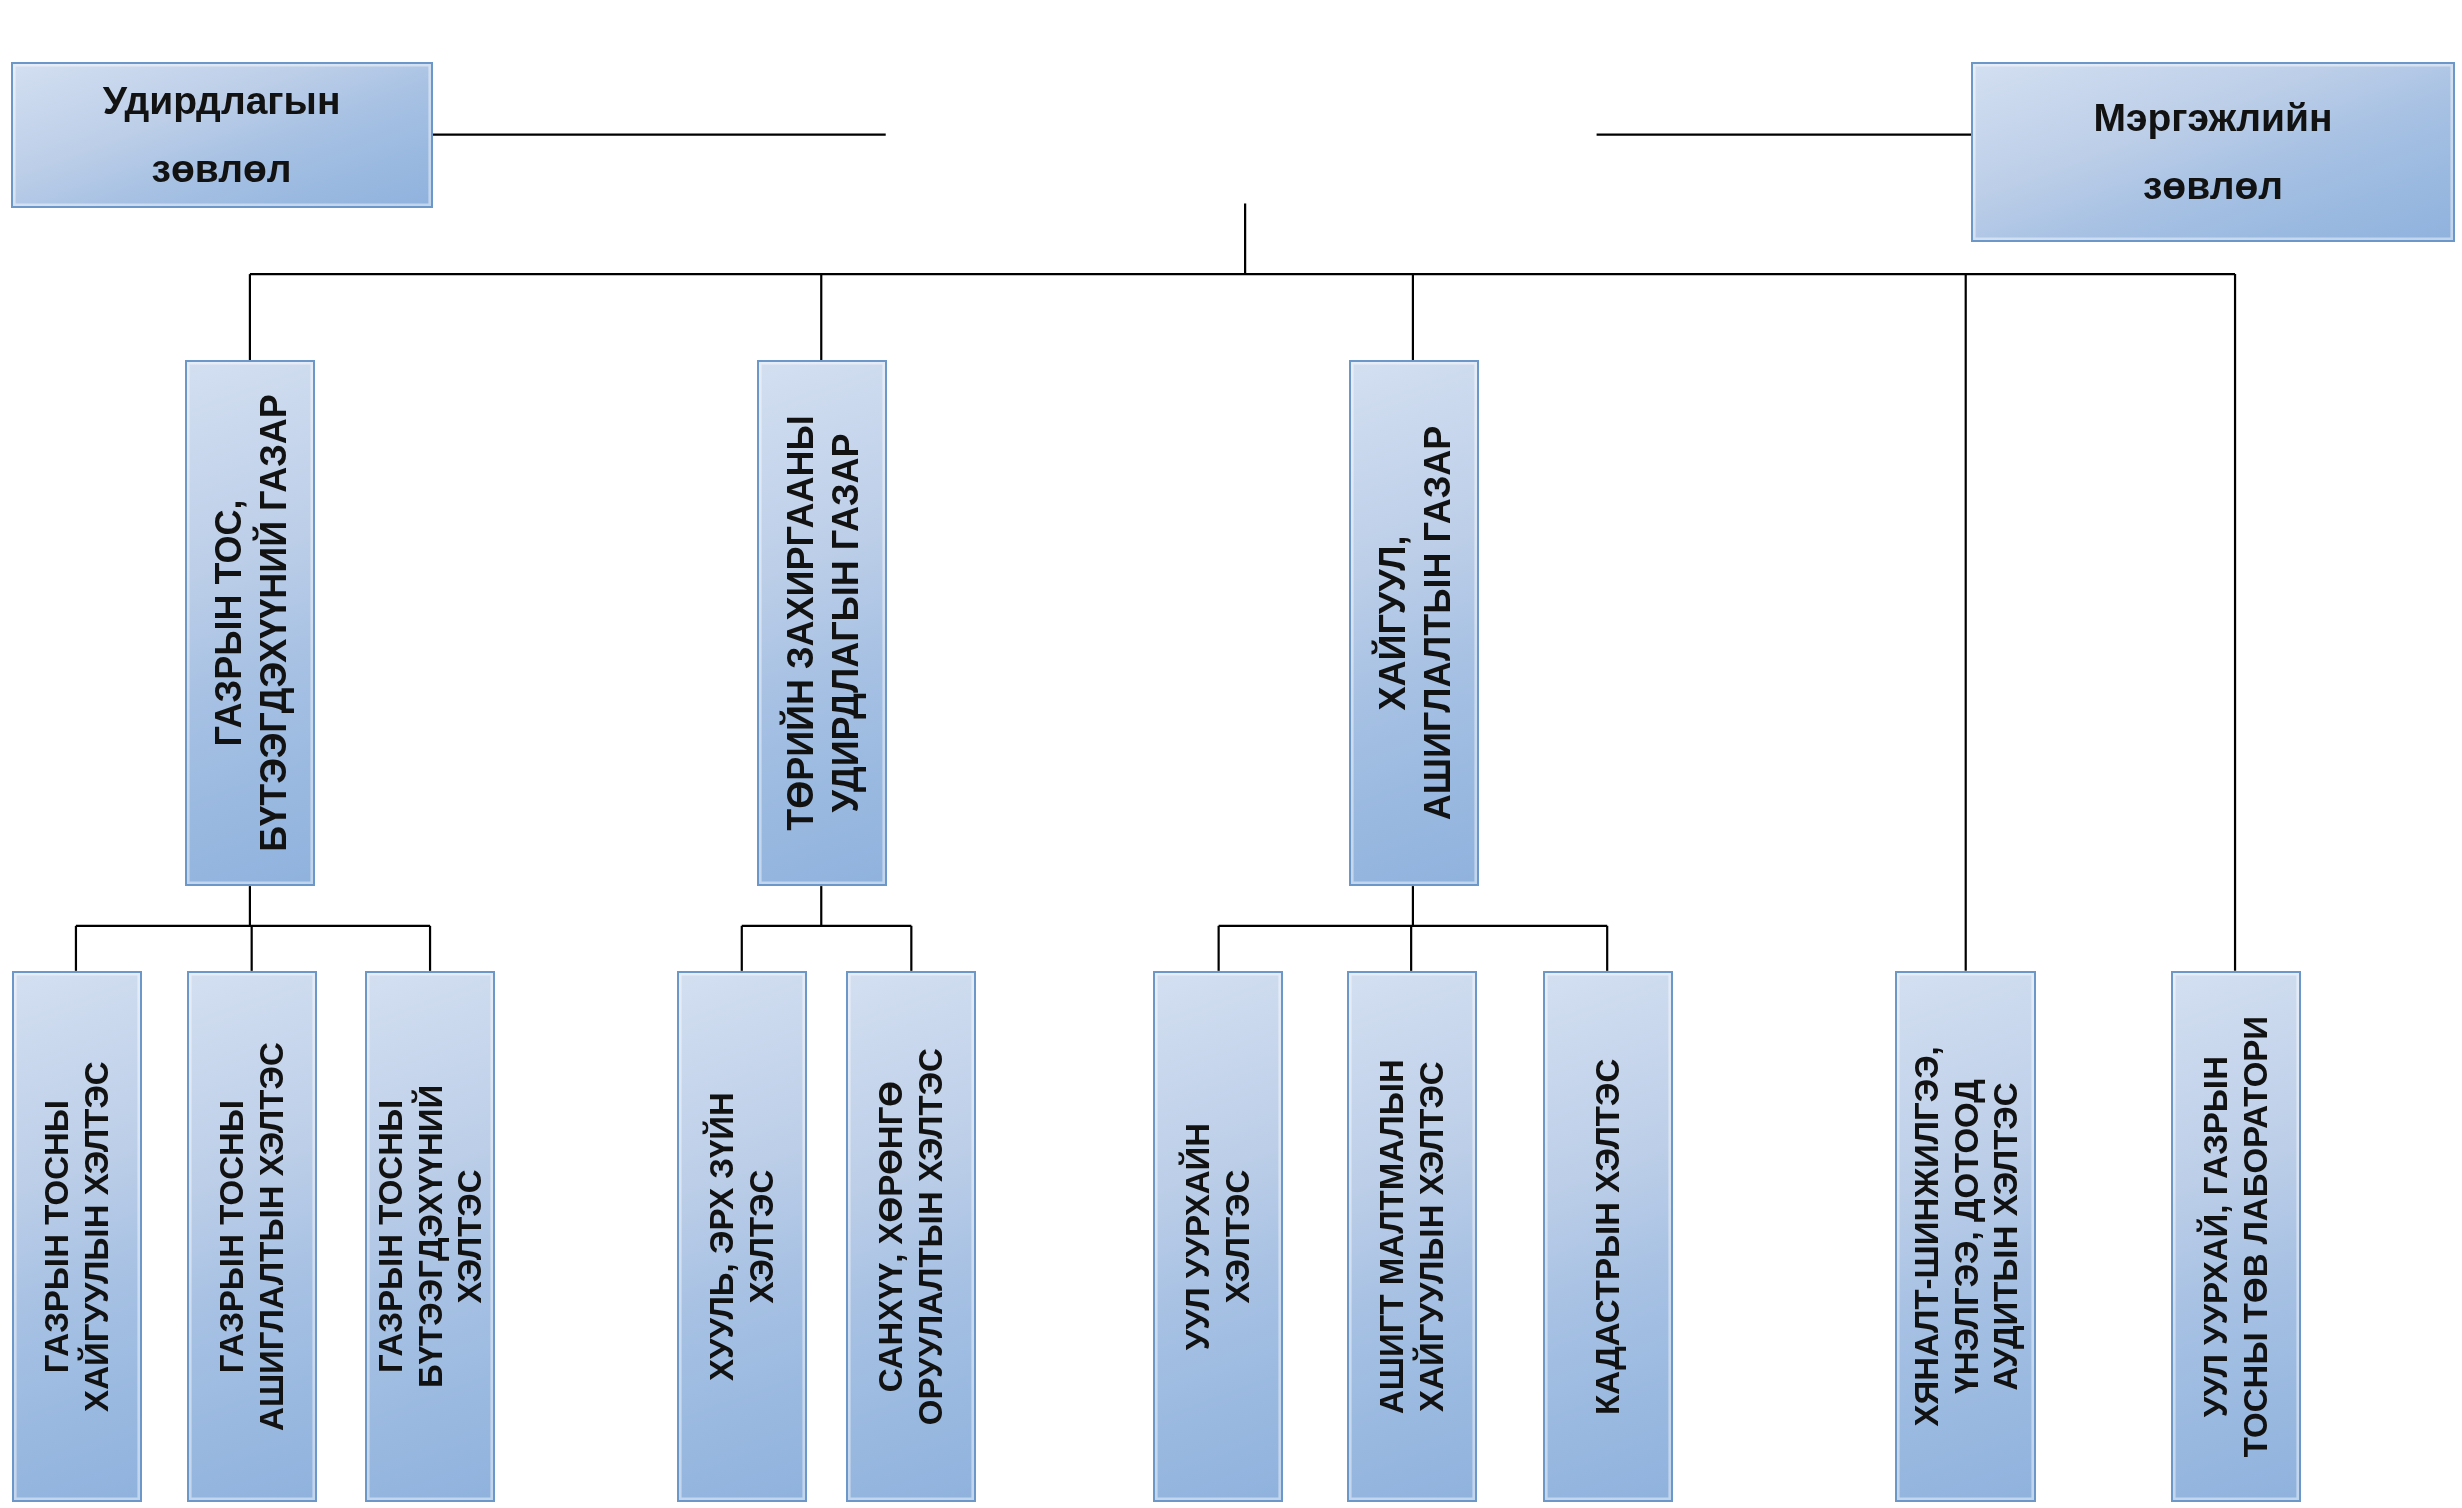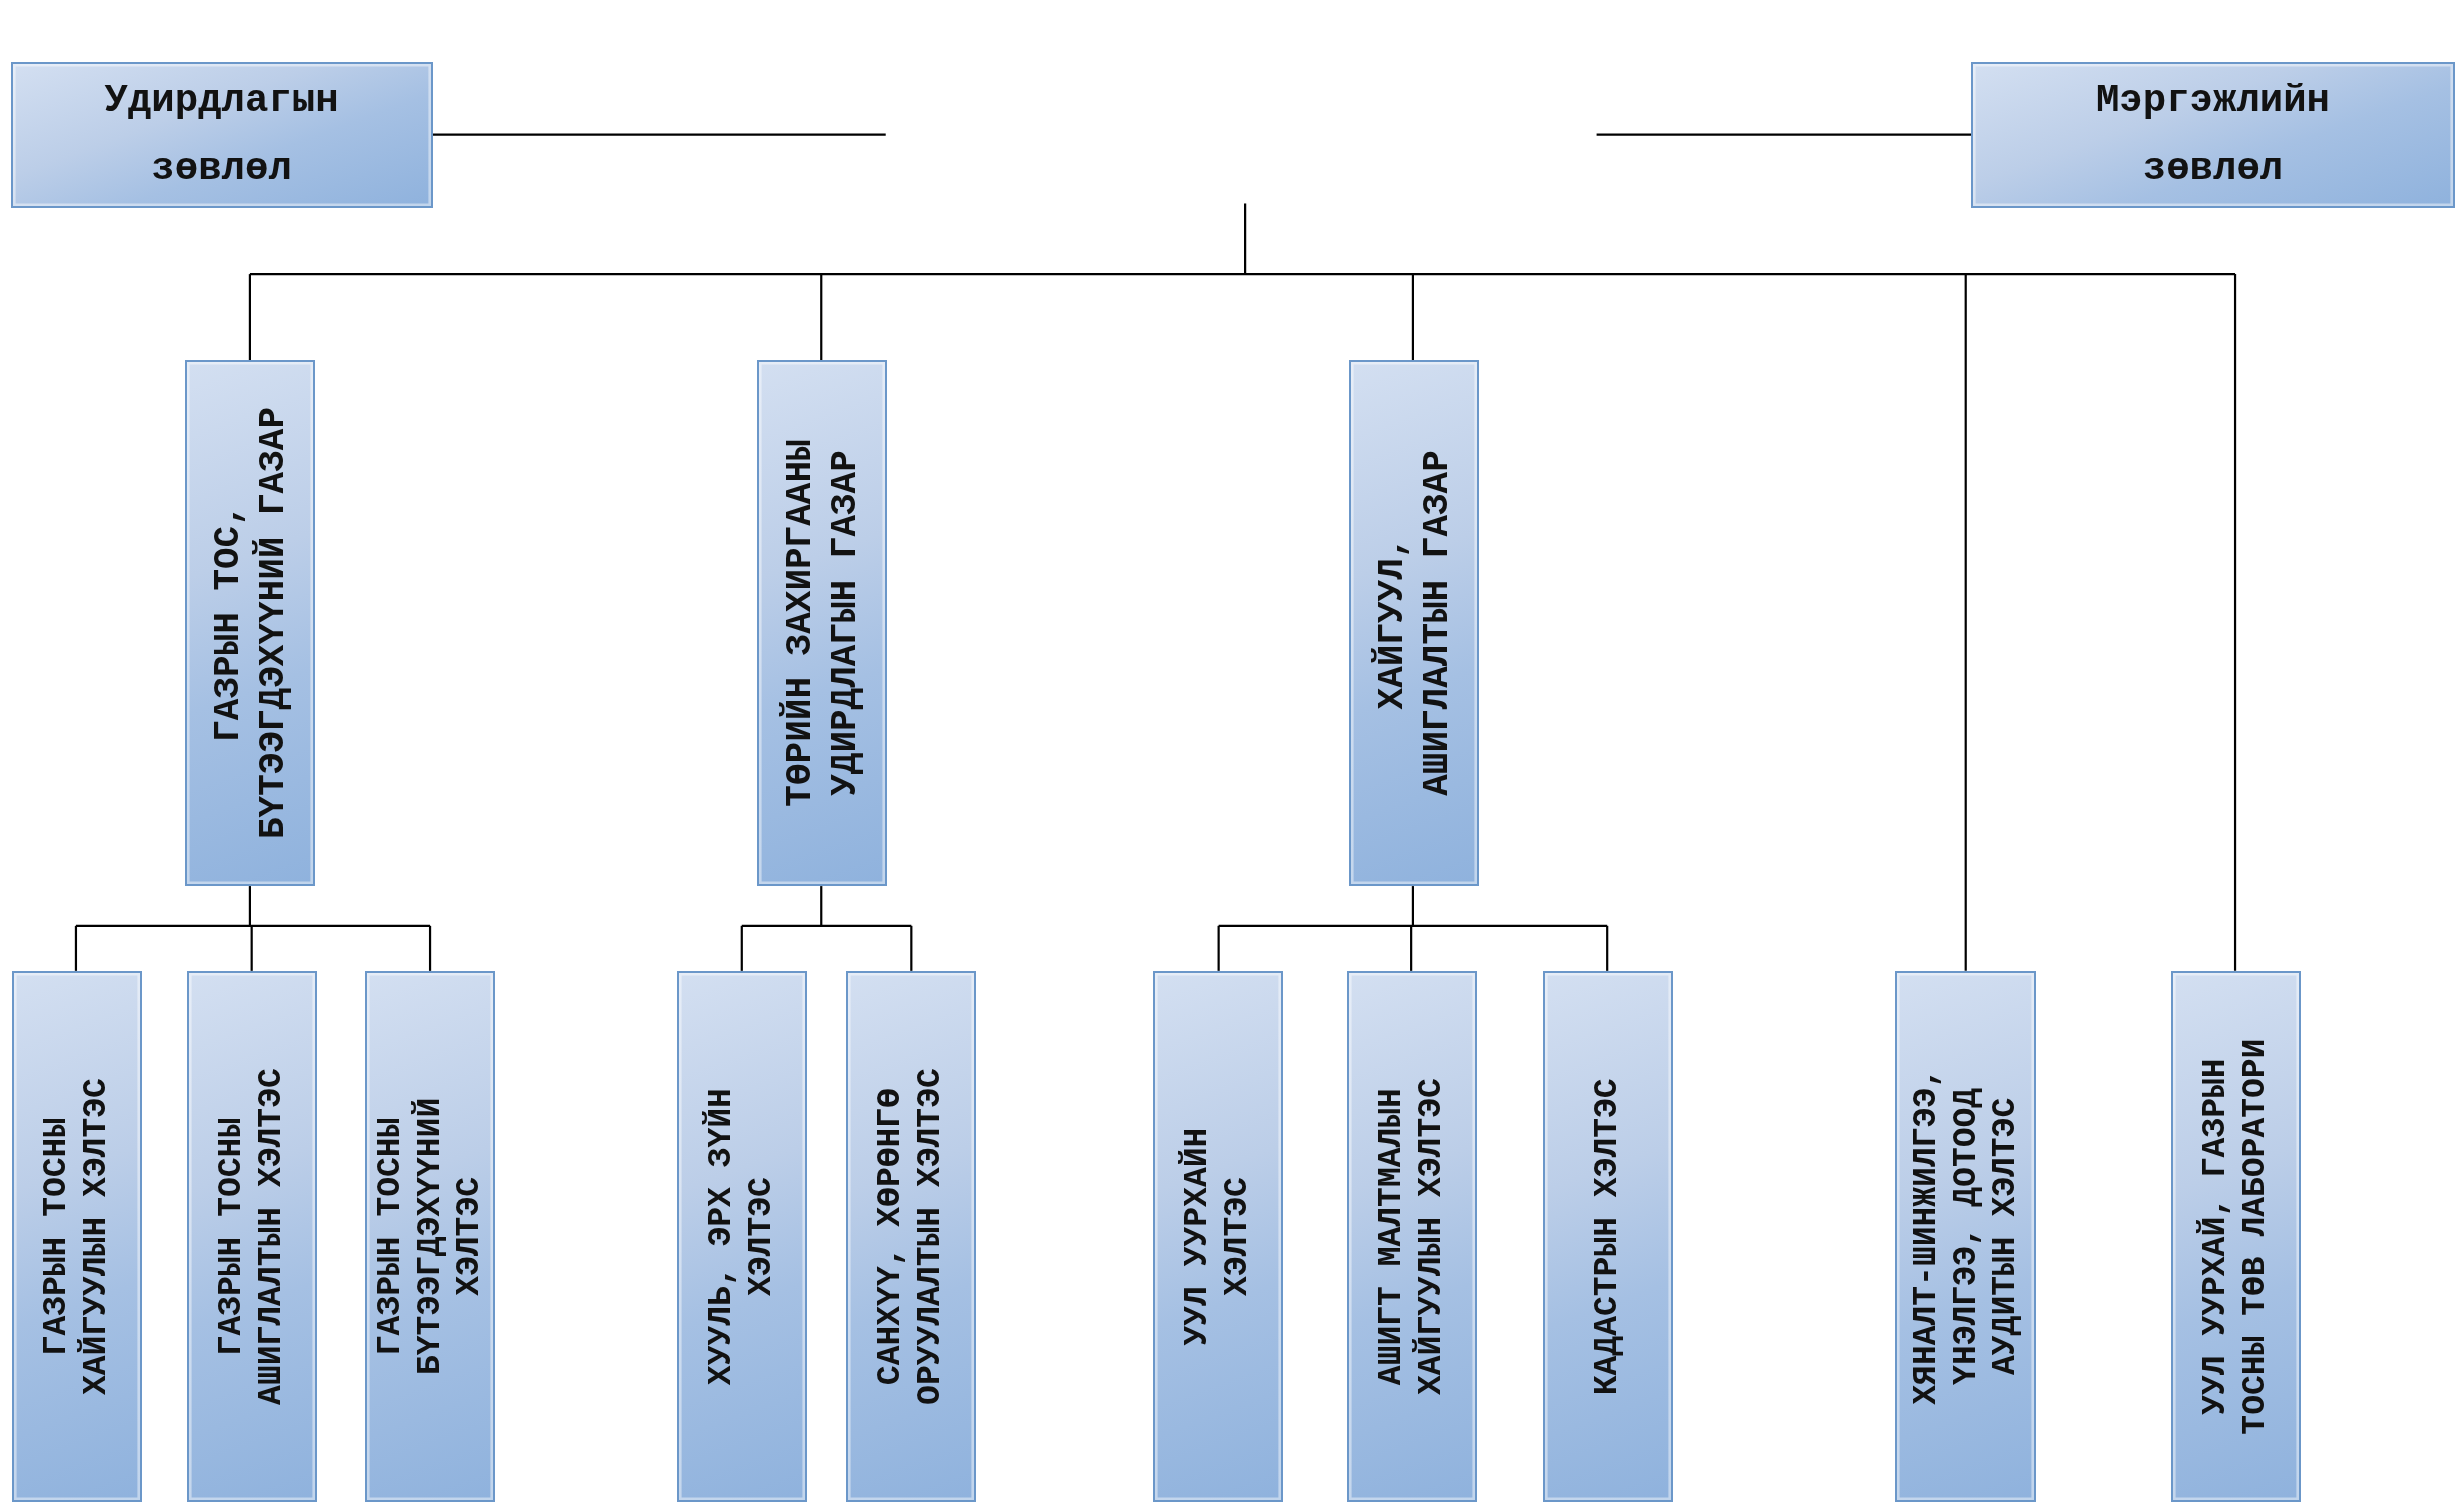--- a/index.html
+++ b/index.html
@@ -5,21 +5,21 @@
   html, body {
     margin: 0;
     padding: 0;
     background: #ffffff;
   }
   #canvas {
     position: relative;
     width: 2462px;
     height: 1509px;
     background: #ffffff;
-    font-family: Liberation Mono, monospace;
+    font-family: Liberation Sans, sans-serif;
     overflow: hidden;
   }
   #connectors {
     position: absolute;
     left: 0;
     top: 0;
     width: 2462px;
     height: 1509px;
   }
   .box {
@@ -100,21 +100,21 @@
       <line x1="1380" y1="1048" x2="1380" y2="1099"></line>
       <line x1="1598" y1="1048" x2="1598" y2="1099"></line>
       <line x1="1820" y1="1048" x2="1820" y2="1099"></line>
     </g>
   </svg>
 
   <div class="box hbox-side" style="left:10.6px; top:62px; width:422px; height:146px;">Удирдлагын
 зөвлөл</div>
 
 
-  <div class="box hbox-side" style="left:1971px; top:62px; width:484px; height:146px;">Мэргэжлийн
+  <div class="box hbox-side" style="left:1971px; top:62px; width:484px; height:180px;">Мэргэжлийн
 зөвлөл</div>
 
   <div class="box vbox vbox-dept" style="left:185px; top:360px; width:130px; height:526px;">
     <span class="vlabel">ГАЗРЫН ТОС,
 БҮТЭЭГДЭХҮҮНИЙ ГАЗАР</span>
   </div>
 
   <div class="box vbox vbox-dept" style="left:757px; top:360px; width:130px; height:526px;">
     <span class="vlabel">ТӨРИЙН ЗАХИРГААНЫ
 УДИРДЛАГЫН ГАЗАР</span>

